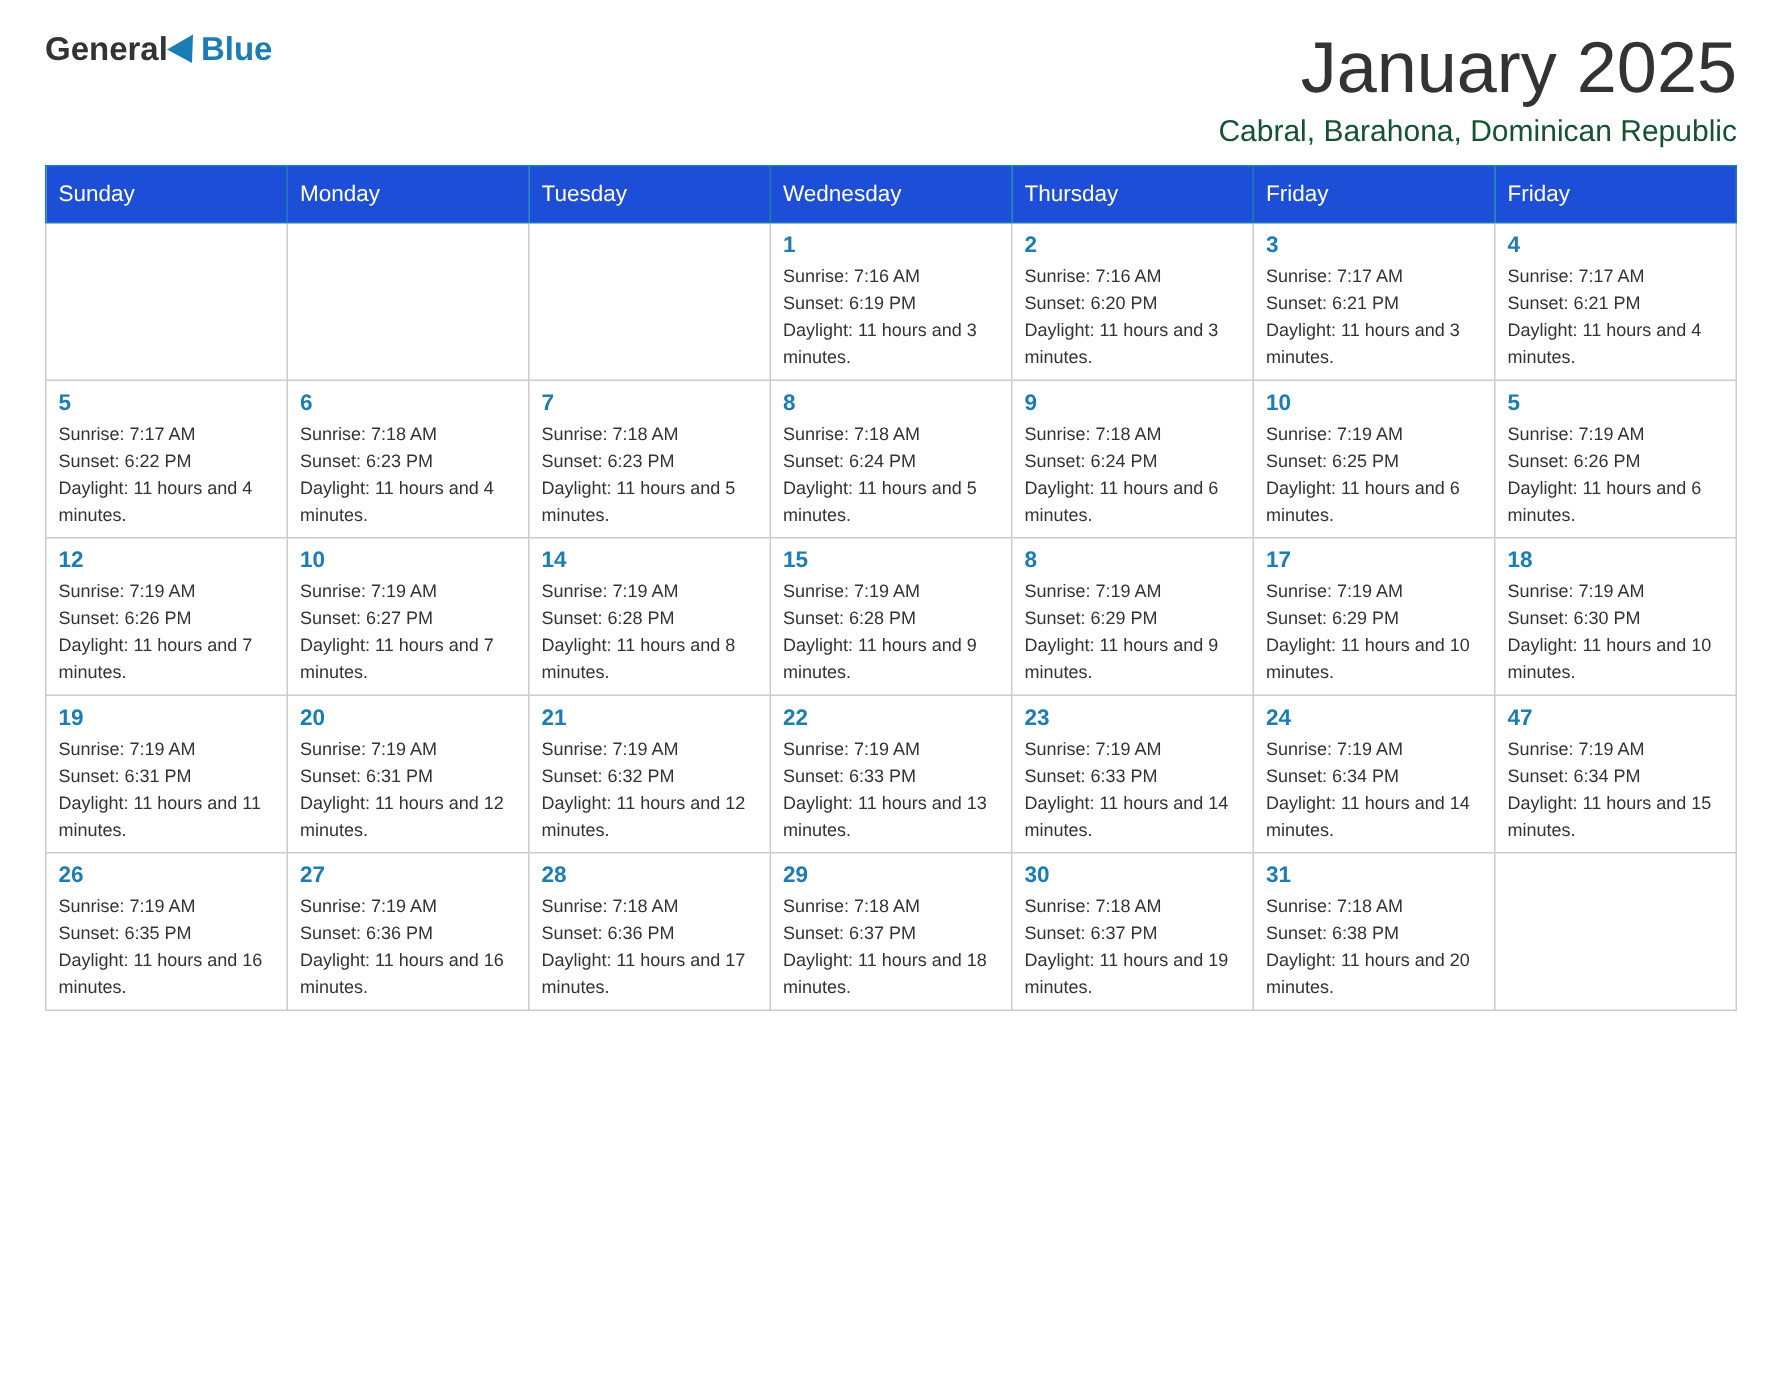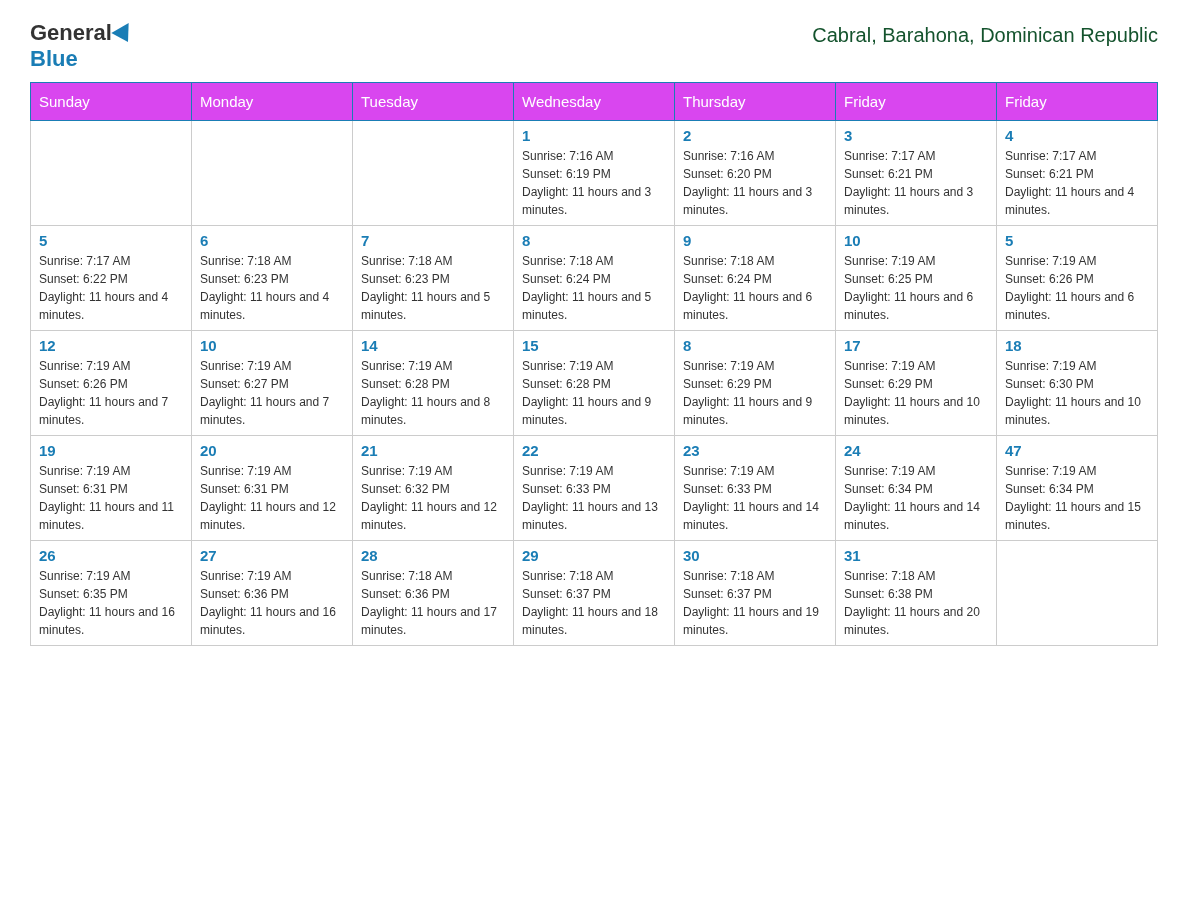--- a/index.html
+++ b/index.html
@@ -37,21 +37,21 @@
       border-right: 10px solid transparent;
       border-top: 16px solid #1a7db5;
       display: inline-block;
       margin-left: 2px;
       transform: rotate(-30deg);
       position: relative;
       top: 2px;
     }
     .logo-wrapper {
       display: flex;
-      flex-direction: column;
+      flex-direction: row;
     }
     .logo-line1 {
       display: flex;
       align-items: center;
     }
     .title-section {
       text-align: right;
     }
     .month-title {
       font-size: 48px;
@@ -63,21 +63,21 @@
       font-size: 20px;
       color: #14532d;
       margin-top: 4px;
     }
     .calendar {
       width: 100%;
       border-collapse: collapse;
       border: 1px solid #aaa;
     }
     .calendar th {
-      background-color: #d946ef;
+      background-color: #1d4ed8;
       color: #fff;
       padding: 10px 8px;
       font-size: 15px;
       font-weight: normal;
       text-align: left;
       border: 1px solid #1a7db5;
     }
     .calendar td {
       vertical-align: top;
       padding: 6px 8px;
@@ -115,20 +115,21 @@
       <div class="logo-line1">
         <span class="logo-text-general">General</span>
         <span class="logo-icon"></span>
       </div>
       <div>
         <span class="logo-text-blue">Blue</span>
       </div>
     </div>
   </div>
   <div class="title-section">
+    <div class="month-title">January 2025</div>
     <div class="subtitle">Cabral, Barahona, Dominican Republic</div>
   </div>
 </div>
 
 <table class="calendar">
   <thead>
     <tr>
     <th>Sunday</th>
         <th>Monday</th>
         <th>Tuesday</th>

